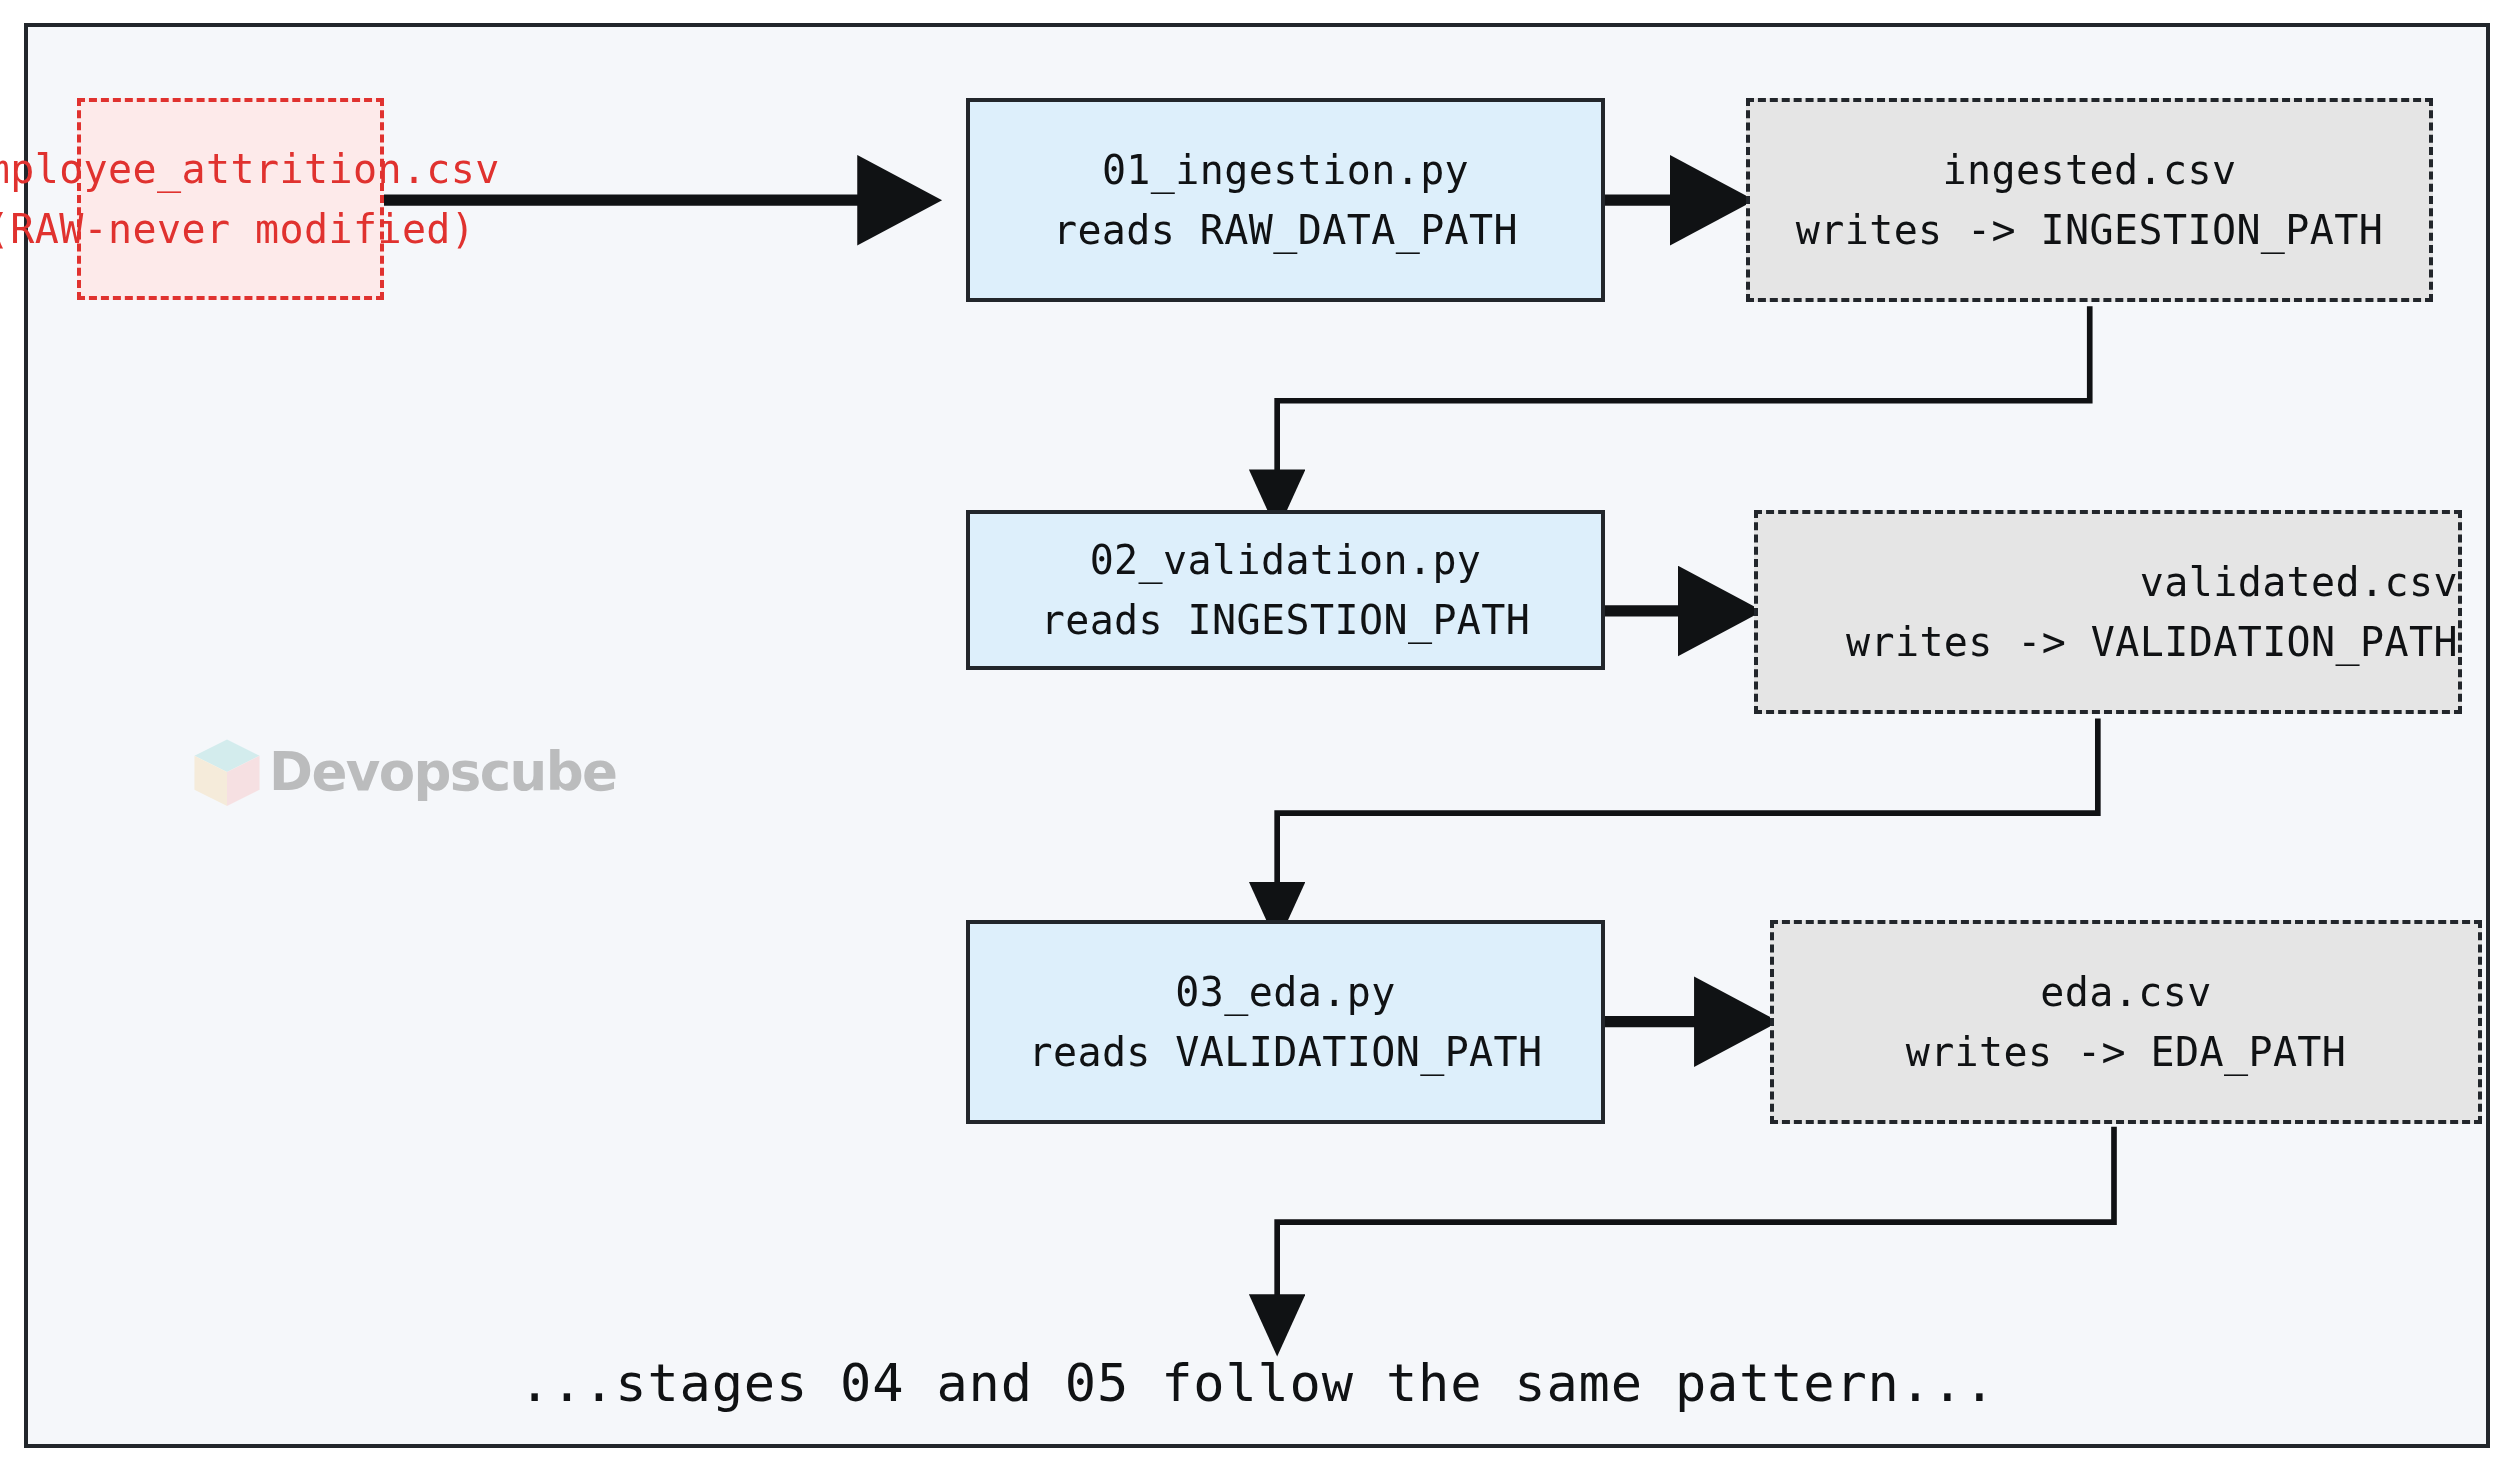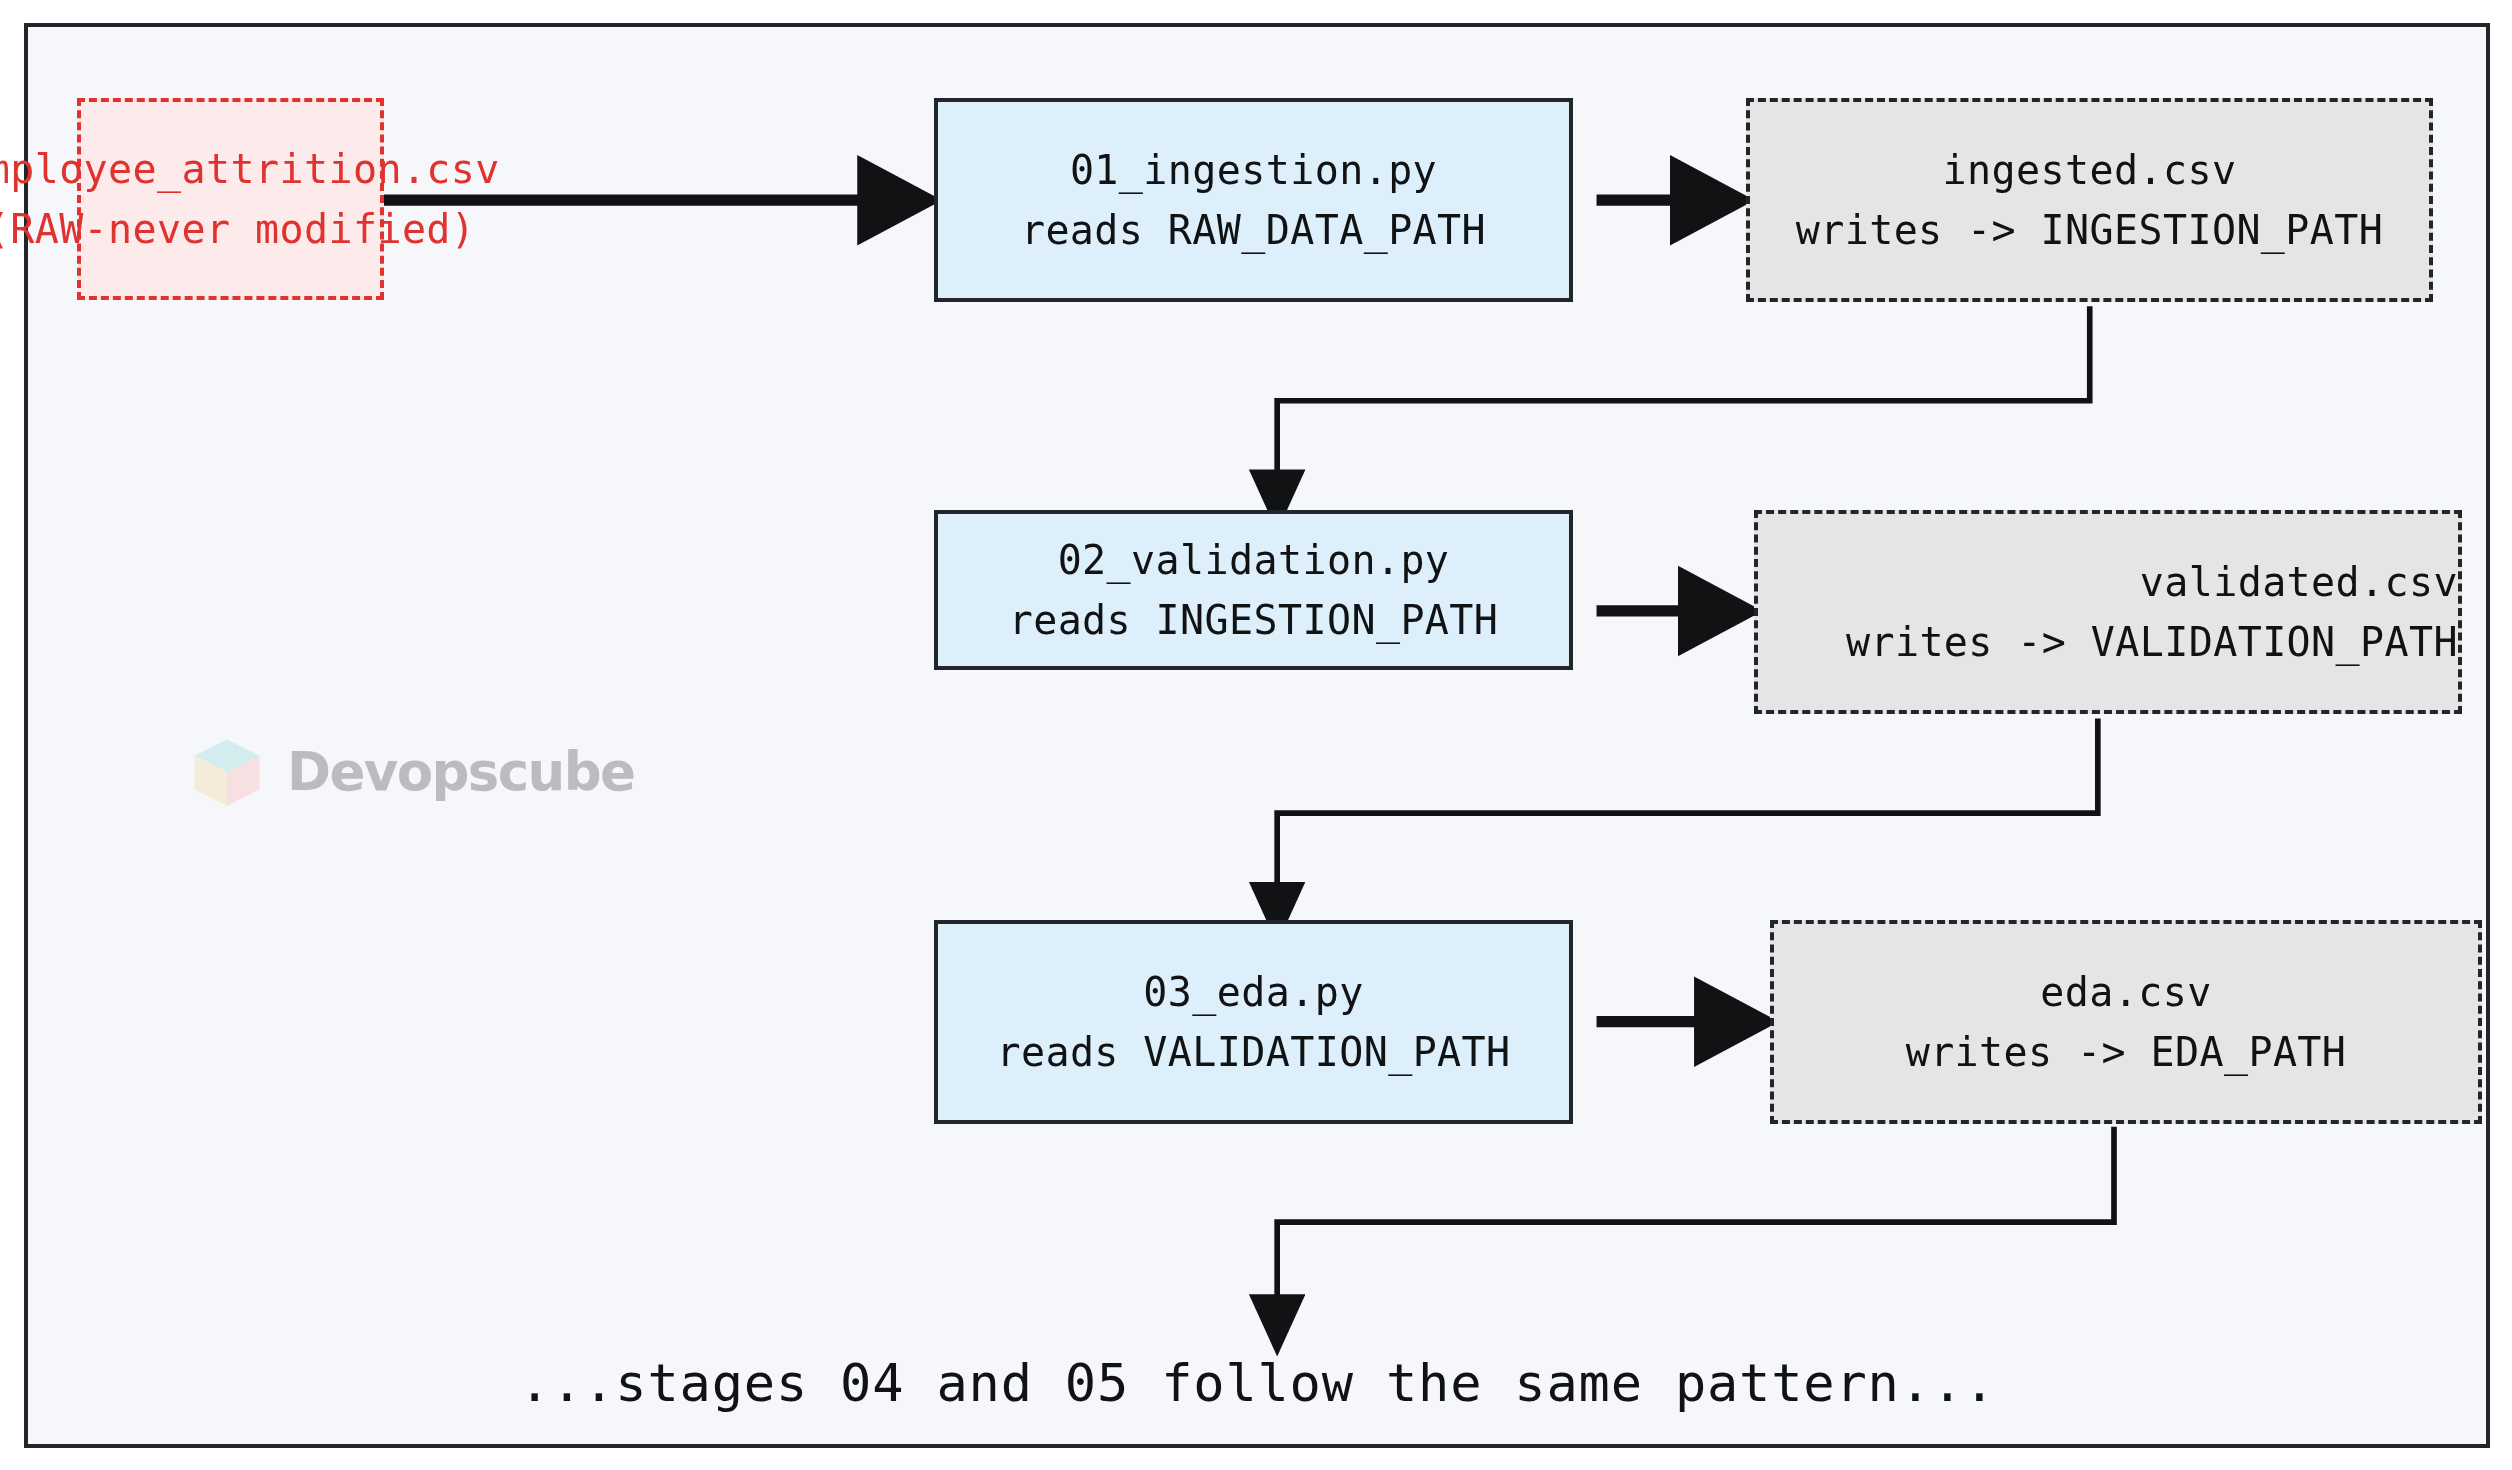--- a/index.html
+++ b/index.html
@@ -4,28 +4,28 @@
 <style>
   html,body{margin:0;padding:0;background:#ffffff;}
   body{width:2512px;height:1471px;position:relative;overflow:hidden;
        font-family:"DejaVu Sans Mono","Liberation Mono",monospace;}
   #canvas{position:absolute;left:24px;top:22.6px;width:2466px;height:1425px;
           background:#f5f7fa;border:4px solid #22262b;box-sizing:border-box;}
   .node{position:absolute;box-sizing:border-box;display:flex;flex-direction:column;
         align-items:center;justify-content:center;text-align:center;}
   .node .ln{display:block;white-space:pre;line-height:1.5;}
   .raw{background:#fdeaea;border:4.9px dashed #e0322f;color:#e0322f;}
-  .proc{background:#ddeffb;border:4px solid #22262b;color:#101214;}
+  .proc{background:#ddeffb;border:4px solid #22262b;color:#101214;margin-left:32px;}
   .out{background:#e5e5e5;border:4.9px dashed #22262b;color:#101214;}
   .node .ln{font-size:40px;font-weight:400;letter-spacing:0.4px;}
   .cap{position:absolute;color:#101214;font-size:52px;white-space:pre;letter-spacing:0.8px;margin-top:32px;}
   svg.wires{position:absolute;left:0;top:0;width:2466px;height:1425px;
             pointer-events:none;overflow:visible;}
   
-  #wm{position:absolute;left:162px;top:708px;display:flex;align-items:center;gap:23px;opacity:.55;}
+  #wm{position:absolute;left:162px;top:708px;display:flex;align-items:center;gap:5px;opacity:.55;}
   #wm .cube{width:74px;height:74px;position:relative;}
   #wm .wordmark{font-family:"DejaVu Sans","Liberation Sans",sans-serif;
                 font-weight:bold;font-size:53px;color:#8d8d8d;letter-spacing:-1.6px;}
 </style>
 </head>
 <body>
 
 <div id="canvas">
 
   <svg class="wires" viewBox="0 0 3050 1762">

